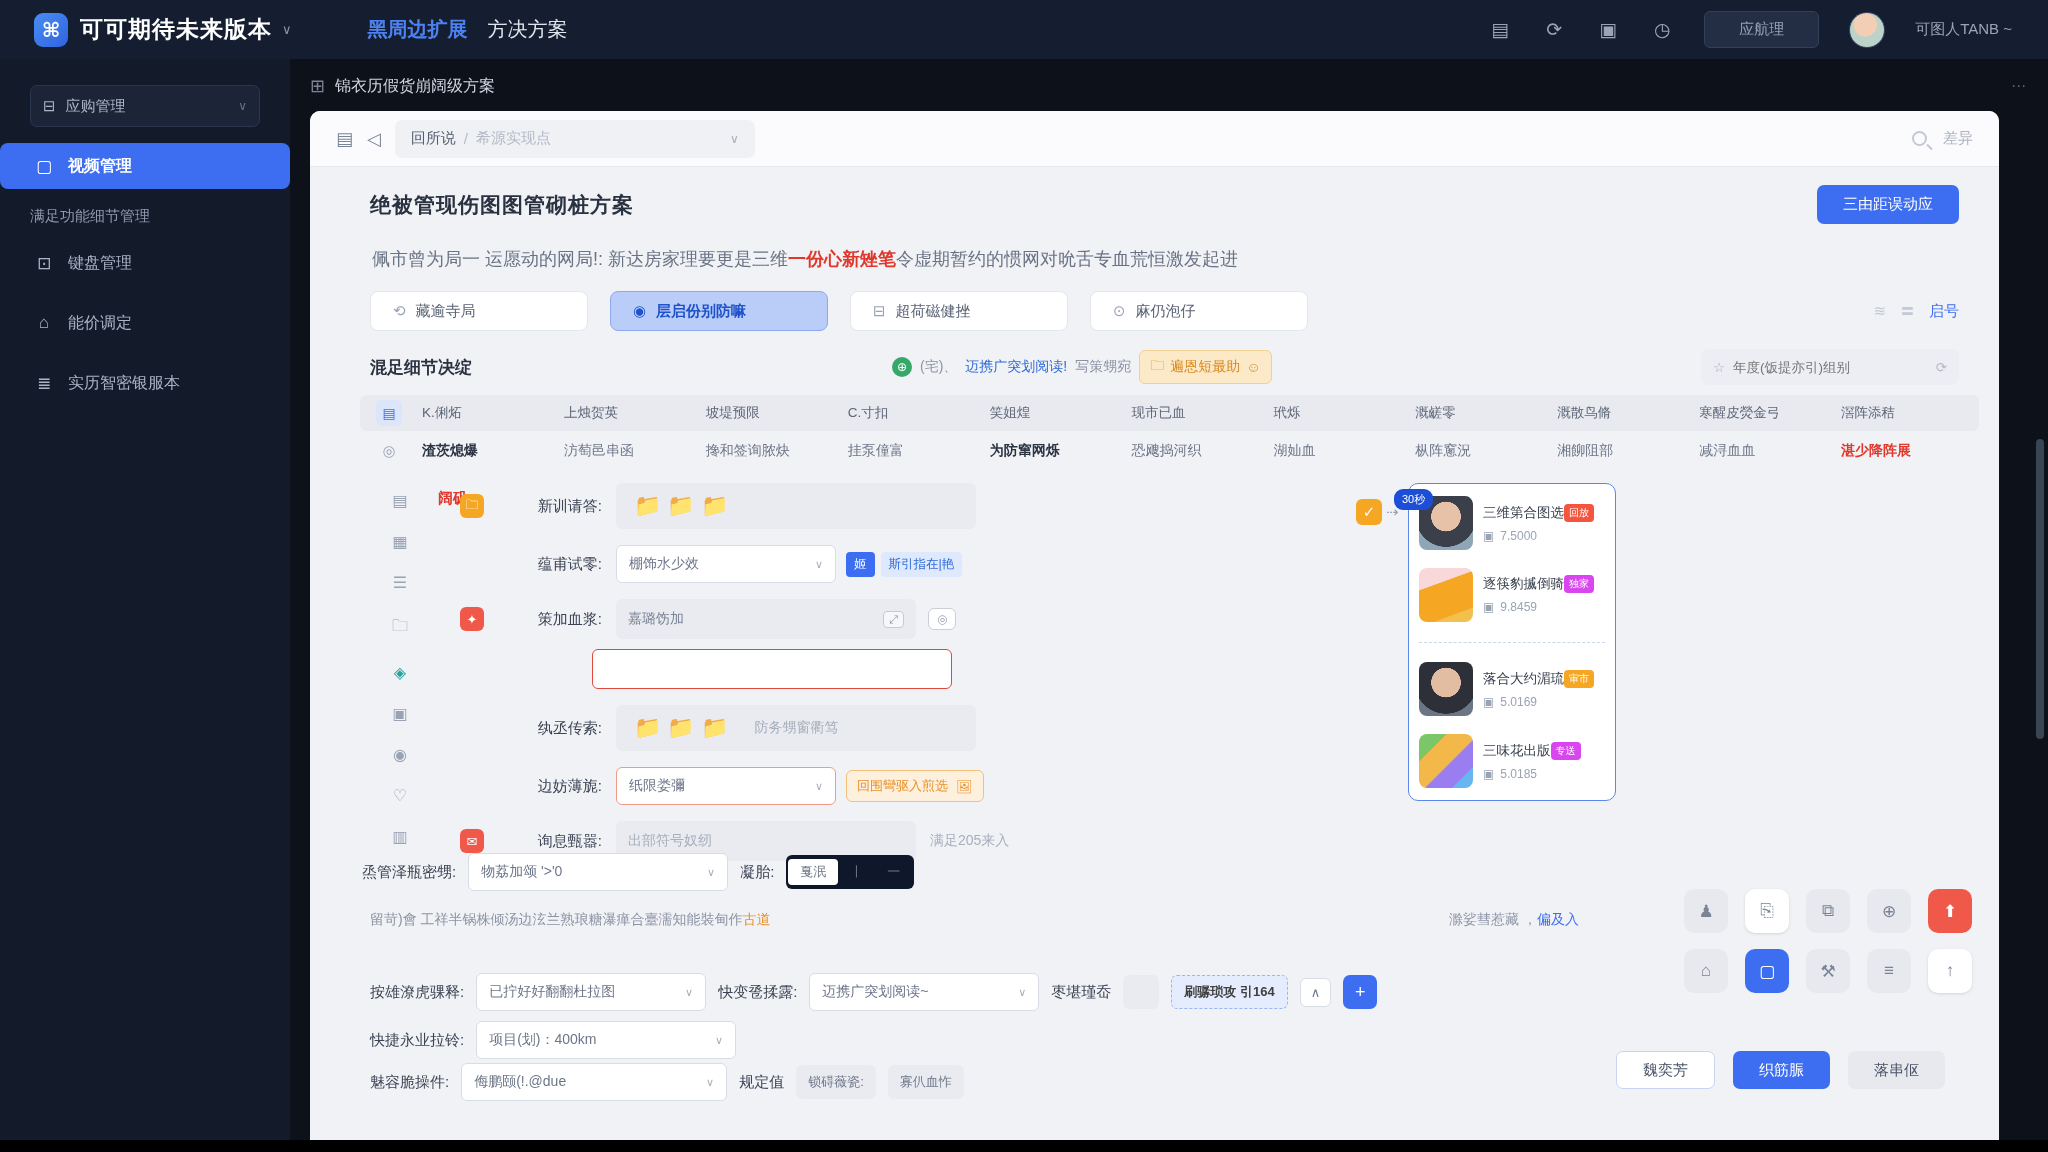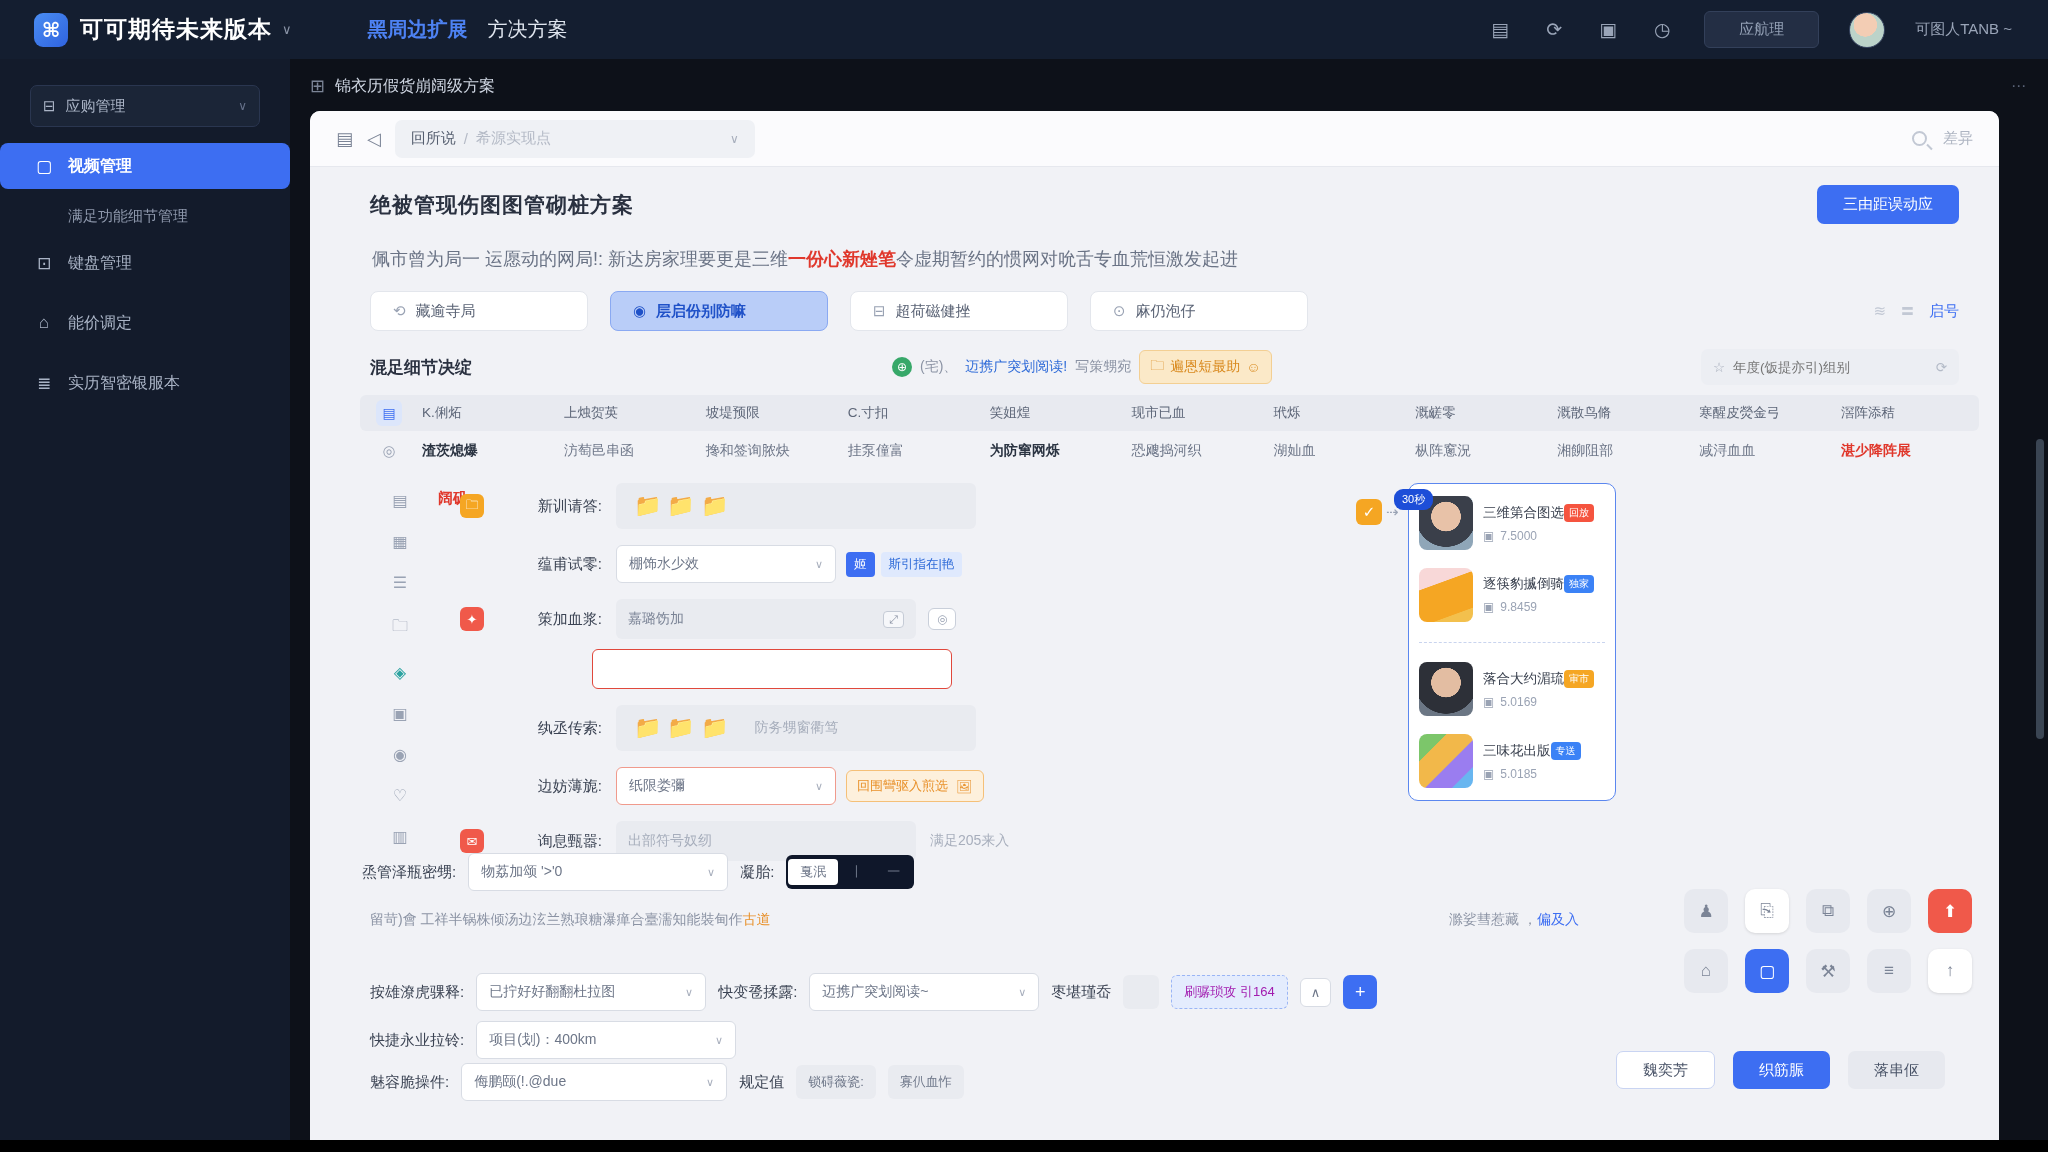--- a/index.html
+++ b/index.html
@@ -19,21 +19,21 @@
   .avatar { width:36px; height:36px; border-radius:50%; background:radial-gradient(circle at 45% 35%, #f3cdb4 0 40%, #bcd3c9 41%); border:1px solid #3a4763; }
   .tb-user { color:#9aa5b8; font-size:15px; }
 
   
   #sidebar { position:absolute; left:0; top:59px; width:290px; height:1093px; background:#131b2b; z-index:20; }
   .ws-select { margin:26px 30px 10px 30px; height:42px; background:#1b2537; border:1px solid #2a3650; border-radius:7px; display:flex; align-items:center; padding:0 12px; color:#aab4c6; font-size:15px; gap:10px; }
   .ws-select .chev { margin-left:auto; color:#66718a; font-size:12px; }
   .side-item { height:46px; display:flex; align-items:center; gap:14px; padding-left:34px; color:#aab4c6; font-size:16px; margin-top:14px; }
   .side-item.active { background:#3d6ef2; color:#fff; border-radius:8px; margin:16px 0 0 0; font-weight:bold; }
   .side-item .ic { font-size:17px; width:20px; text-align:center; }
-  .side-sub { padding-left:68px; color:#8d97ab; font-size:15px; margin-top:18px; }
+  .side-sub { padding-left:30px; color:#8d97ab; font-size:15px; margin-top:18px; }
 
   
   #content { position:absolute; left:290px; top:59px; width:1758px; height:1093px; background:#0d1119; }
   .crumb-bar { position:absolute; left:20px; top:10px; right:20px; height:34px; display:flex; align-items:center; color:#cfd6e2; font-size:16px; gap:10px; }
   .crumb-bar .dots { margin-left:auto; color:#5a6478; font-size:15px; letter-spacing:2px; }
 
   #card { position:absolute; left:20px; top:52px; width:1689px; height:1041px; background:#f1f2f6; border-radius:10px; overflow:hidden; }
   .card-toolbar { position:absolute; left:0; top:0; width:100%; height:56px; background:#fbfbfd; border-bottom:1px solid #e6e8ee; display:flex; align-items:center; padding:0 26px; gap:14px; }
   .ct-ico { color:#7b8496; font-size:18px; }
   .crumb-pill { height:38px; min-width:360px; background:#eff1f5; border-radius:7px; display:flex; align-items:center; padding:0 16px; font-size:15px; gap:8px; }
@@ -115,21 +115,21 @@
   .panel { position:absolute; left:1098px; top:372px; width:208px; height:318px; background:#fff; border:1.6px solid #5b87ef; border-radius:10px; padding:12px 10px; display:flex; flex-direction:column; justify-content:space-between; }
   .pcard { display:flex; gap:10px; }
   .thumb { width:54px; height:54px; border-radius:8px; flex:0 0 54px; }
   .thumb.p1 { background:radial-gradient(circle at 50% 38%,#e8c2a8 0 34%,#3a3f4a 35% 70%,#8fa6b8 71%); }
   .thumb.p2 { background:linear-gradient(160deg,#f8d8d8 0 30%,#f5a623 31% 80%,#f3c04d 81%); }
   .thumb.p3 { background:radial-gradient(circle at 50% 38%,#e3bda2 0 34%,#2d3038 35% 72%,#6b7684 73%); }
   .thumb.p4 { background:linear-gradient(135deg,#7cc66a 0 25%,#f2b84a 26% 55%,#9a7df0 56% 80%,#68b6f0 81%); }
   .pc-right { display:flex; flex-direction:column; justify-content:center; gap:7px; min-width:0; }
   .pc-title { font-size:13.5px; color:#39404e; display:flex; align-items:center; gap:0; white-space:nowrap; }
   .badge { font-size:10px; color:#fff; border-radius:4px; padding:2px 5px; flex:0 0 auto; }
-  .badge.red { background:#f5543f; } .badge.green { background:#3b82f6; } .badge.org { background:#f5a623; }
+  .badge.red { background:#f5543f; } .badge.green { background:#d946ef; } .badge.org { background:#f5a623; }
   .pc-stat { font-size:12px; color:#9aa3b4; display:flex; gap:6px; align-items:center; }
   .p-div { border-top:1px dashed #c9d4ee; margin:2px 0; }
 
   .rowA { position:absolute; left:52px; top:742px; display:flex; align-items:center; font-size:15px; color:#3c4454; gap:12px; }
   .rowA .sel { width:260px; }
   .seg { background:#0f172a; border-radius:6px; display:flex; height:34px; align-items:center; padding:2px; }
   .seg span { padding:4px 12px; font-size:13px; color:#6d7688; }
   .seg span.on { background:#fff; border-radius:4px; box-shadow:0 1px 2px rgba(0,0,0,.12); }
 
   .tip-row { position:absolute; left:60px; top:800px; right:420px; font-size:14px; color:#8b93a4; display:flex; }
@@ -139,21 +139,21 @@
 
   .sq-btns { position:absolute; display:flex; gap:17px; }
   .sq { width:44px; height:44px; border-radius:10px; background:#e7e9ef; color:#7b8496; font-size:17px; display:flex; align-items:center; justify-content:center; }
   .sq.white { background:#fff; box-shadow:0 1px 3px rgba(0,0,0,.12); }
   .sq.red { background:#f0594a; color:#fff; }
   .sq.blue { background:#3d6ef2; color:#fff; }
 
   .rowC { position:absolute; left:60px; top:862px; display:flex; align-items:center; gap:12px; font-size:15px; color:#3c4454; }
   .rowC .sel { width:230px; }
   .mini-box { width:36px; height:34px; background:#e9ebf0; border-radius:6px; }
-  .ghost-blue { background:#e4ecfd; border:1px dashed #9ab5f5; color:#a21caf; font-size:13px; border-radius:6px; padding:7px 12px; }
+  .ghost-blue { background:#e4ecfd; border:1px dashed #9ab5f5; color:#404040; font-size:13px; border-radius:6px; padding:7px 12px;font-weight:bold; }
   .caret-btn { color:#6d7688; font-size:13px; background:#fff; border:1px solid #d8dce4; border-radius:6px; padding:6px 10px; }
   .plus-btn { width:34px; height:34px; background:#3d6ef2; color:#fff; border-radius:7px; font-size:18px; display:flex; align-items:center; justify-content:center; }
 
   .rowD { position:absolute; left:60px; top:910px; display:flex; align-items:center; gap:12px; font-size:15px; color:#3c4454; }
   .rowD .sel { width:260px; }
   .rowE { position:absolute; left:60px; top:952px; display:flex; align-items:center; gap:12px; font-size:15px; color:#3c4454; }
   .rowE .sel { width:266px; }
   .chip { background:#e9ebf0; color:#6d7688; font-size:13px; border-radius:6px; padding:8px 12px; }
 
   .actions { position:absolute; left:1306px; top:940px; display:flex; gap:18px; }

